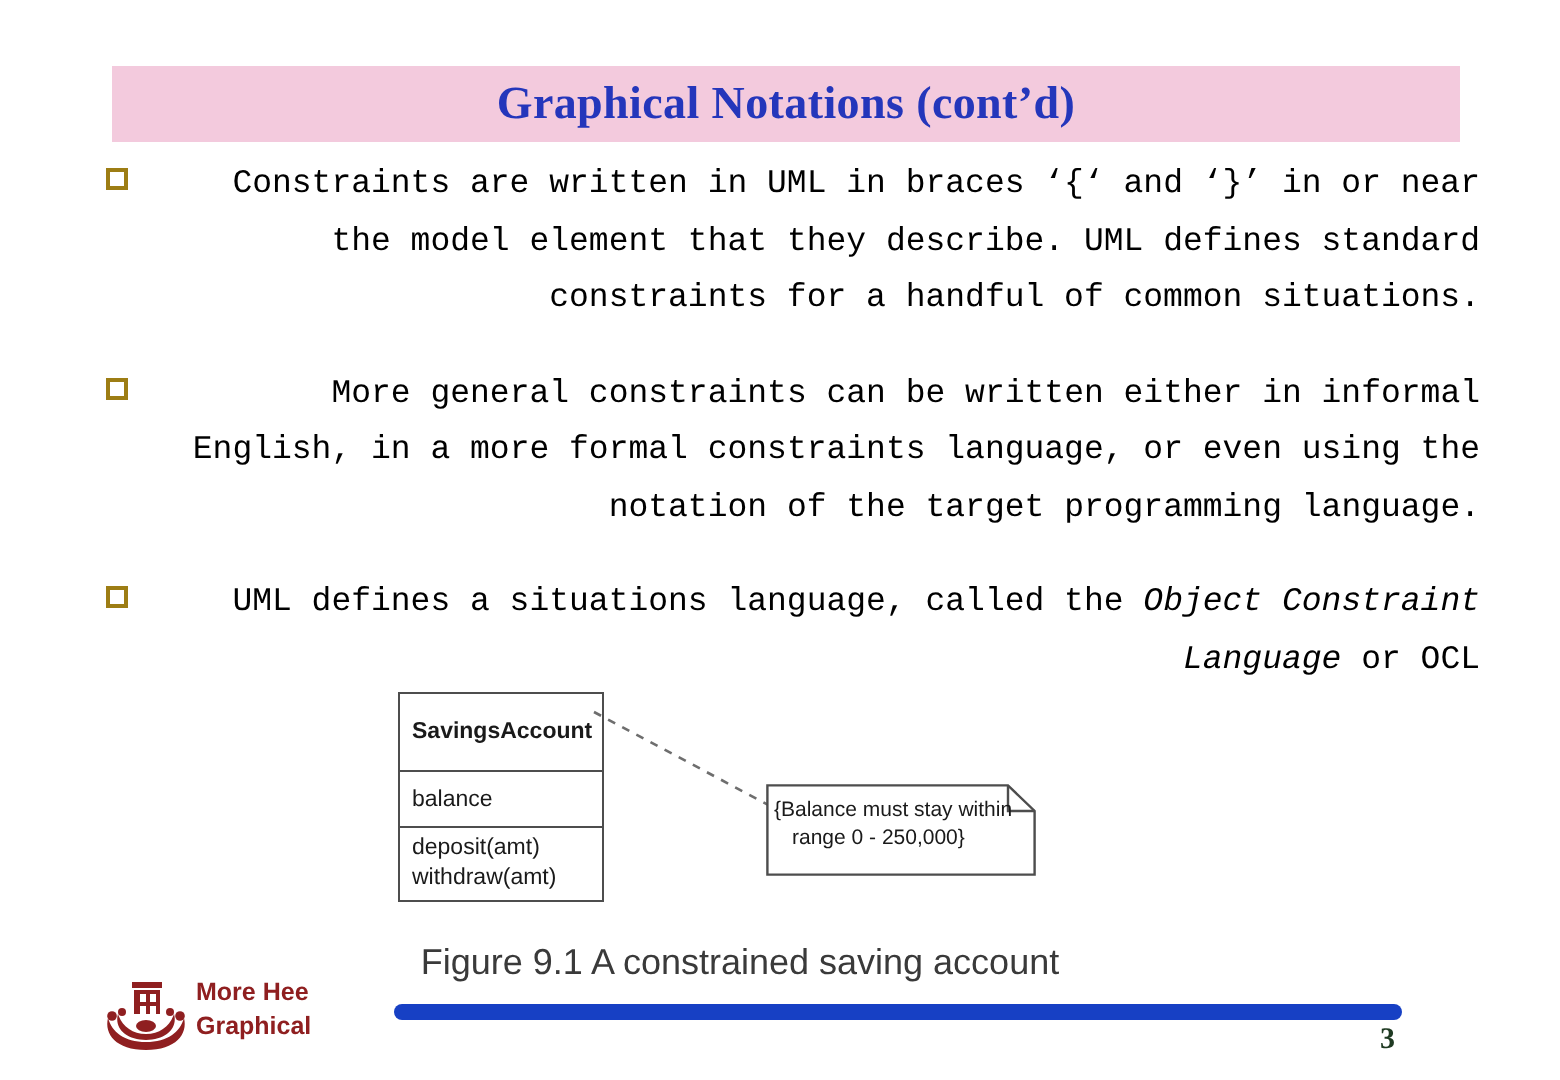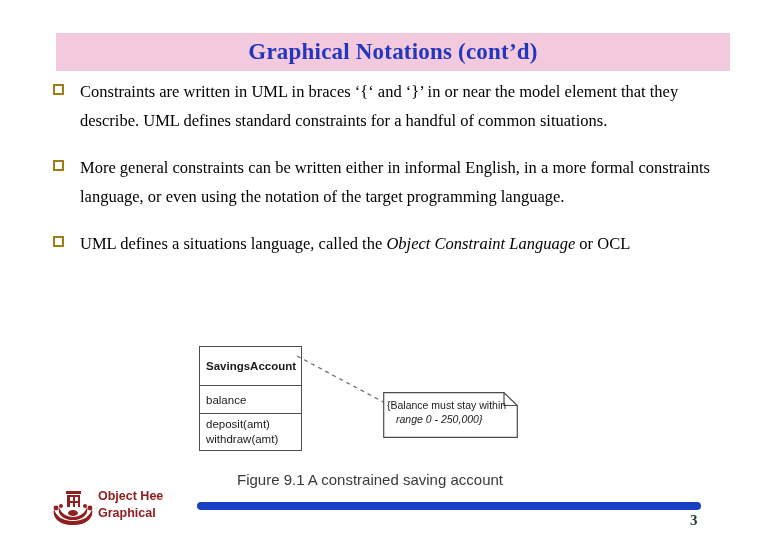--- a/index.html
+++ b/index.html
@@ -67,25 +67,25 @@
   .bullet-mark::after {
     content: "";
     position: absolute;
     left: 2px;
     top: 2px;
     right: 2px;
     bottom: 2px;
     background: #ffffff;
   }
   .bullet-text {
-    font-family: Liberation Serif, serif;
+    font-family: Liberation Mono, monospace;
     font-size: 16.5px;
     line-height: 28.5px;
     color: #000000;
-    text-align: left;
+    text-align: right;
   }
   .bullet-text .ital {
     font-style: italic;
   }
 
   
   #figure {
     position: absolute;
     left: 0;
     top: 336px;
@@ -161,37 +161,36 @@
     left: 4px;
     top: 6px;
     width: 130px;
     font-family: "Liberation Sans", sans-serif;
     font-size: 10.5px;
     line-height: 14px;
     color: #1a1a1a;
   }
   #note-text .line2 {
     padding-left: 9px;
-    font-style: italic;
   }
   #connector {
     position: absolute;
     left: 295px;
     top: 18px;
     width: 95px;
     height: 52px;
   }
   #figure-caption {
     position: absolute;
     left: 170px;
     top: 135px;
     width: 400px;
     text-align: center;
     font-family: "Liberation Sans", sans-serif;
-    font-size: 15px;
+    font-size: 18px;
     color: #3a3a3a;
   }
 
   
   #footer-logo {
     position: absolute;
     left: 50px;
     top: 487px;
     width: 46px;
     height: 40px;
@@ -304,21 +303,21 @@
       <path d="M9,20 C7,27 13,33 23,33 C33,33 39,27 37,20 C35,26 30,30 23,30 C16,30 11,26 9,20 Z"></path>
       <ellipse cx="23" cy="26" rx="5" ry="3"></ellipse>
       <circle cx="6" cy="21" r="2.4"></circle>
       <circle cx="40" cy="21" r="2.4"></circle>
       <circle cx="11" cy="19" r="2"></circle>
       <circle cx="35" cy="19" r="2"></circle>
     </g>
   </svg>
 
   <div id="footer-univ">
-    <div>Object Hee</div>
+    <div>More Hee</div>
     <div>Graphical</div>
   </div>
 
   <div id="footer-bar"></div>
 
   <div id="page-number">3</div>
 
 </div>
 
 </body></html>

